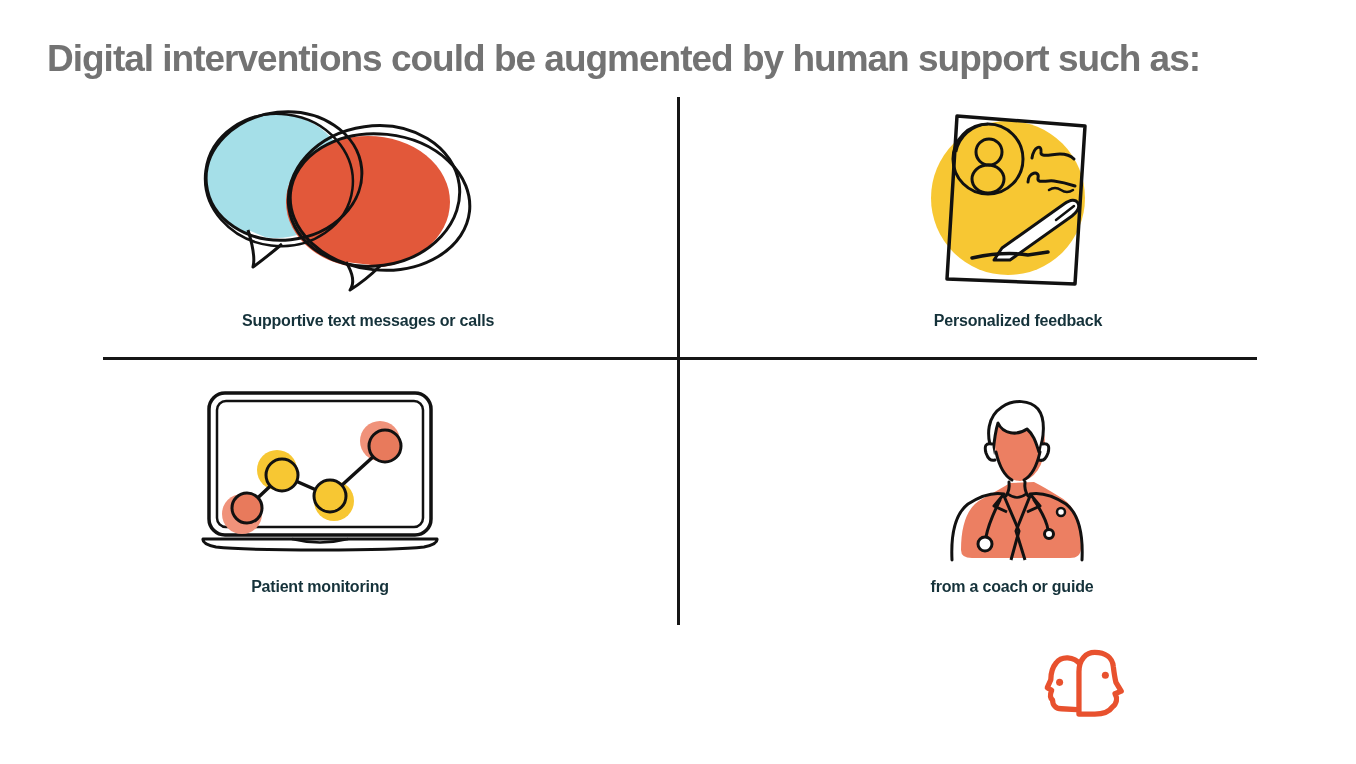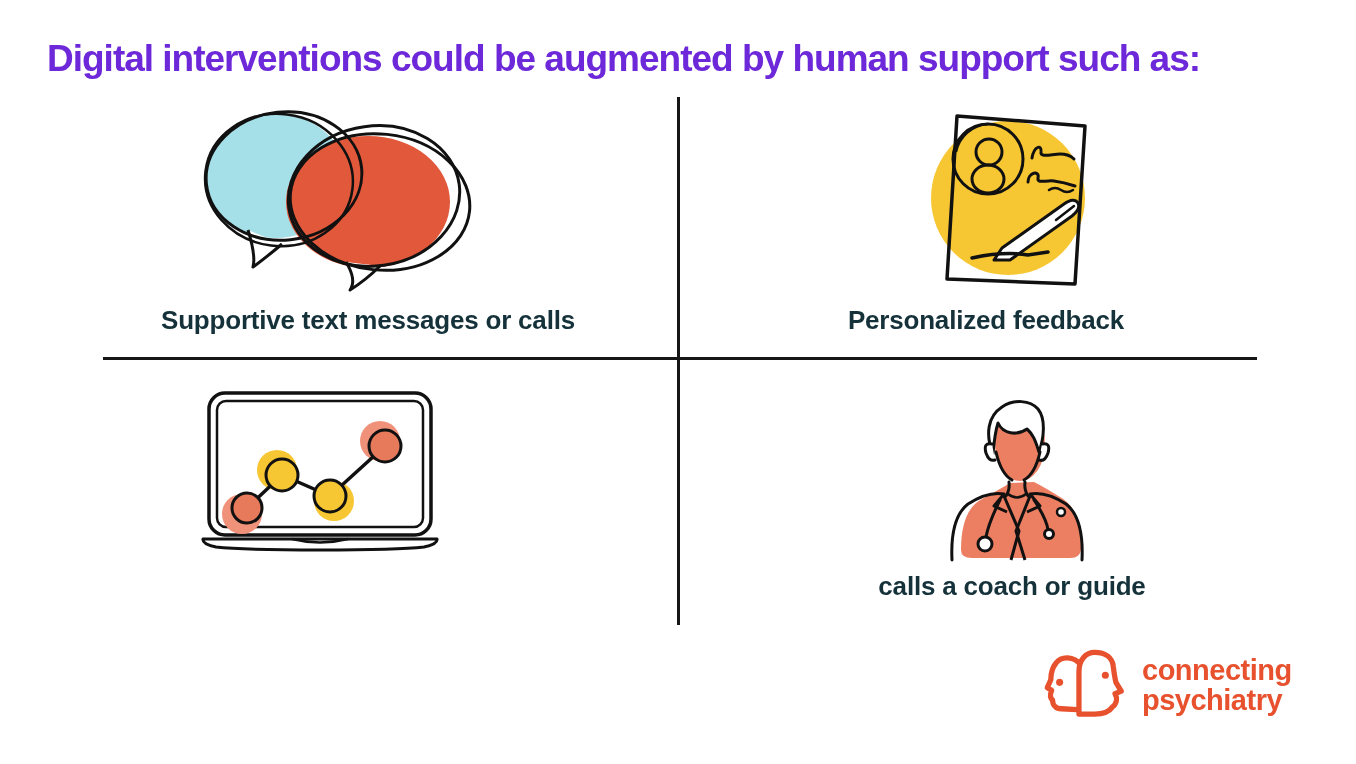--- a/index.html
+++ b/index.html
@@ -6,36 +6,36 @@
   body{
     width:1356px;height:764px;
     background:#ffffff;
     position:relative;
     overflow:hidden;
     font-family:"Liberation Sans", sans-serif;
   }
   .page-title{
     position:absolute;left:47px;top:38px;
     font-size:37px;font-weight:bold;letter-spacing:-1px;
-    color:#6d28d9;white-space:nowrap;
+    color:#737373;white-space:nowrap;
   }
   .divider-v{
     position:absolute;left:677px;top:97px;width:3px;height:528px;
     background:#161616;
   }
   .divider-h{
     position:absolute;left:103px;top:357px;width:1154px;height:3px;
     background:#161616;
   }
   .illus{position:absolute;}
   .caption{
     position:absolute;
     width:500px;
     text-align:center;
-    font-size:26px;font-weight:bold;letter-spacing:-0.2px;
+    font-size:16px;font-weight:bold;letter-spacing:-0.2px;
     color:#15323a;
     line-height:29px;
   }
   .caption span{display:block;}
   .logo{
     position:absolute;left:1042px;top:645px;
     display:flex;align-items:center;gap:12px;
   }
   .logo-text{
     color:#e8512e;font-size:29px;font-weight:bold;
@@ -70,38 +70,39 @@
   <path d="M28,50 A35 35 0 0 1 60,22" fill="none" stroke="#111111" stroke-width="2.5"></path>
   <circle cx="61" cy="50" r="13" fill="none" stroke="#111111" stroke-width="3"></circle>
   <ellipse cx="60" cy="77" rx="16" ry="14" fill="none" stroke="#111111" stroke-width="3"></ellipse>
   <path d="M104,56 C106,44 114,42 113,50 C112,56 124,52 132,52 C139,52 143,54 146,57" fill="none" stroke="#111111" stroke-width="3" stroke-linecap="round"></path>
   <path d="M100,80 C100,70 112,68 110,76 C109,82 118,78 126,79 C134,80 141,82 147,84" fill="none" stroke="#111111" stroke-width="3" stroke-linecap="round"></path>
   <path d="M121,88 q6,-4 12,0 q6,4 12,0" fill="none" stroke="#111111" stroke-width="2.5" stroke-linecap="round"></path>
   <path d="M66,158 L74,146 L136,102 Q146,95 150,101 Q153,107 144,114 L82,158 Z" fill="#ffffff" stroke="#111111" stroke-width="3" stroke-linejoin="round"></path>
   <path d="M128,118 L146,104" stroke="#111111" stroke-width="2.5" stroke-linecap="round"></path>
   <path d="M44,156 Q76,149 100,153 L120,150" fill="none" stroke="#111111" stroke-width="3.5" stroke-linecap="round"></path>
 </svg>
-<div class="caption" style="left:736px;top:306px">Personalized feedback</div>
+<div class="caption" style="left:768px;top:306px">Personalized feedback</div>
 
 <svg class="illus" style="left:200px;top:388px" width="240" height="168" viewBox="0 0 240 168">
   <rect x="9" y="5" width="222" height="142" rx="16" fill="none" stroke="#111111" stroke-width="3.5"></rect>
   <rect x="17" y="13" width="206" height="126" rx="9" fill="none" stroke="#111111" stroke-width="2.5"></rect>
   <circle cx="42" cy="126" r="20" fill="#f0927a"></circle>
   <circle cx="77" cy="82" r="20" fill="#f7c733"></circle>
   <circle cx="134" cy="113" r="20" fill="#f7c733"></circle>
   <circle cx="180" cy="53" r="20" fill="#f0927a"></circle>
   <path d="M47,120 L82,87 L130,108 L185,58" fill="none" stroke="#111111" stroke-width="3.5"></path>
   <circle cx="47" cy="120" r="15" fill="#e87a5c" stroke="#111111" stroke-width="3"></circle>
   <circle cx="82" cy="87" r="16" fill="#f7c733" stroke="#111111" stroke-width="3"></circle>
   <circle cx="130" cy="108" r="16" fill="#f7c733" stroke="#111111" stroke-width="3"></circle>
   <circle cx="185" cy="58" r="16" fill="#e87a5c" stroke="#111111" stroke-width="3"></circle>
   <path d="M3,151 L237,151 Q238,156 224,159 Q198,162 120,162 Q42,162 16,159 Q2,156 3,151 Z" fill="#ffffff" stroke="#111111" stroke-width="3" stroke-linejoin="round"></path>
   <path d="M92,151 Q120,158 148,151" fill="none" stroke="#111111" stroke-width="2.5"></path>
 </svg>
 <div class="caption" style="left:70px;top:572px">
+  <span>Patient monitoring</span>
 </div>
 
 <svg class="illus" style="left:930px;top:390px" width="175" height="175" viewBox="0 0 175 175">
   <ellipse cx="90" cy="54" rx="25" ry="37" fill="#ec7f62"></ellipse>
   <path d="M31,160 Q31,120 52,109 Q72,98 80,93 L104,92 Q114,97 130,107 Q151,118 151,158 Q151,168 140,168 L42,168 Q31,168 31,160 Z" fill="#ec7f62"></path>
   <path d="M63,64 C55,44 58,26 72,17 C84,9 100,10 108,19 C116,29 114,48 109,62 C106,53 104,45 97,39 C87,46 73,44 68,33 C65,42 64,52 63,64 Z" fill="#ffffff" stroke="#111111" stroke-width="3" stroke-linejoin="round"></path>
   <path d="M62,54 Q53,52 56,63 Q59,72 65,70" fill="#ffffff" stroke="#111111" stroke-width="3" stroke-linecap="round"></path>
   <path d="M112,54 Q121,52 118,63 Q115,72 109,70" fill="#ffffff" stroke="#111111" stroke-width="3" stroke-linecap="round"></path>
   <path d="M66,62 Q71,84 82,90" fill="none" stroke="#111111" stroke-width="3" stroke-linecap="round"></path>
   <path d="M110,62 Q105,84 94,90" fill="none" stroke="#111111" stroke-width="3" stroke-linecap="round"></path>
@@ -114,27 +115,23 @@
   <path d="M100,104 L110,116 L97,122" fill="none" stroke="#111111" stroke-width="3" stroke-linejoin="round"></path>
   <path d="M74,106 L89,141 L81,170" fill="none" stroke="#111111" stroke-width="3" stroke-linejoin="round"></path>
   <path d="M100,106 L86,141 L95,170" fill="none" stroke="#111111" stroke-width="3" stroke-linejoin="round"></path>
   <path d="M70,110 C63,124 58,136 56,147" fill="none" stroke="#111111" stroke-width="3" stroke-linecap="round"></path>
   <circle cx="55" cy="154" r="7" fill="#ffffff" stroke="#111111" stroke-width="3"></circle>
   <path d="M104,110 C112,122 117,132 118,140" fill="none" stroke="#111111" stroke-width="3" stroke-linecap="round"></path>
   <circle cx="119" cy="144" r="4.5" fill="#ffffff" stroke="#111111" stroke-width="3"></circle>
   <circle cx="131" cy="122" r="4" fill="#ffffff" stroke="#111111" stroke-width="2.5"></circle>
 </svg>
 <div class="caption" style="left:762px;top:572px">
-  <span>calls a coach or guide</span>
+  <span>from a coach or guide</span>
 </div>
 
 <div class="logo">
   <svg width="88" height="80" viewBox="0 0 100 90">
     <path d="M44,22 C36,12 22,12 16,20 C11,26 10,33 10,39 L6,48 L11,51 C9,56 9,60 12,62 C12,68 16,72 22,72 L40,73" fill="none" stroke="#e8512e" stroke-width="6" stroke-linecap="round" stroke-linejoin="round"></path>
     <circle cx="20" cy="42" r="4" fill="#e8512e"></circle>
     <path d="M42,78 L42,30 C42,16 50,8 60,8 C72,8 80,14 81,24 C82,32 83,38 84,42 L90,52 L83,55 C86,60 85,66 80,70 C76,76 68,78 60,78 Z" fill="#ffffff" stroke="#e8512e" stroke-width="6" stroke-linecap="round" stroke-linejoin="round"></path>
     <circle cx="72" cy="34" r="4" fill="#e8512e"></circle>
   </svg>
-  <div class="logo-text">
-    <span>connecting</span>
-    <span>psychiatry</span>
-  </div>
 </div>
 
 </body></html>

